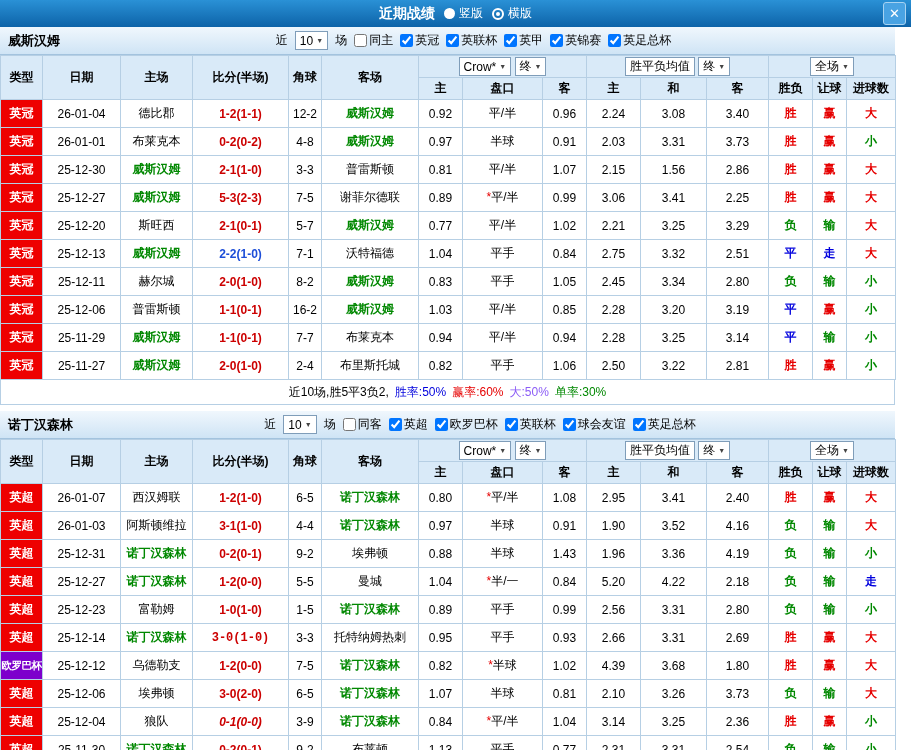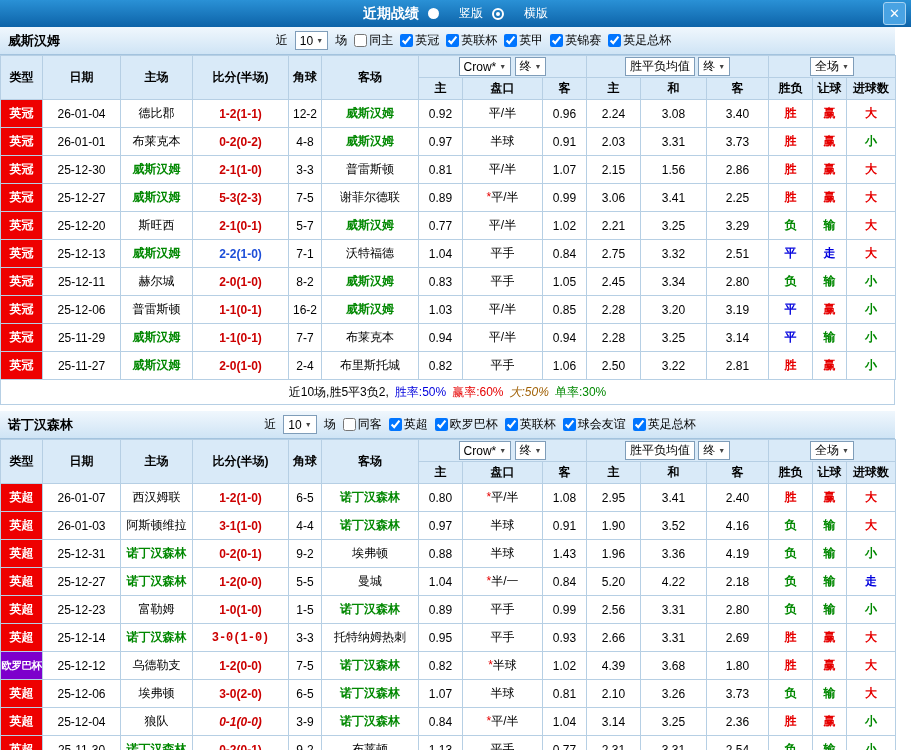--- a/index.html
+++ b/index.html
@@ -5,21 +5,21 @@
   * { margin:0; padding:0; box-sizing:border-box; }
   html,body { width:911px; height:750px; overflow:hidden; background:#fff;
     font-family:"Liberation Sans","DejaVu Sans",sans-serif; }
 
   
   .titlebar { height:27px; background:linear-gradient(#2a91d6,#0d63a8);
     position:relative; display:flex; align-items:center; }
   .title-cluster { position:absolute; left:0; right:0; display:flex;
     justify-content:center; align-items:center; gap:9px; color:#fff; }
   .dlg-title { font-weight:bold; font-size:14px; }
-  .radio-opt { display:inline-flex; align-items:center; gap:20px; font-size:12px;
+  .radio-opt { display:inline-flex; align-items:center; gap:4px; font-size:12px;
     color:#fff; cursor:pointer; }
   .radio { width:11px; height:11px; border-radius:50%; background:#fff; display:inline-block; }
   .radio.selected { background:transparent; border:2px solid #fff; width:12px; height:12px; position:relative; }
   .radio.selected::after { content:""; position:absolute; left:2px; top:2px;
     width:4px; height:4px; border-radius:50%; background:#fff; }
   .close-btn { position:absolute; right:5px; top:2px; width:23px; height:23px;
     background:#49a3e3; border:1px solid #a7d3f2; border-radius:3px; color:#fff;
     font-weight:bold; font-size:13px; display:flex; align-items:center;
     justify-content:center; cursor:pointer; }
 
@@ -347,21 +347,21 @@
           <td class="c-res" style="color: rgb(230, 0, 0);">赢</td>
           <td class="c-res" style="color: rgb(0, 136, 0);">小</td>
         </tr>
       </tbody>
   </table>
 
   <div class="summary">
       <span>近10场,胜5平3负2,</span>
       <span style="color: rgb(0, 0, 221);">胜率:50%</span>
       <span style="color: rgb(230, 0, 0);">赢率:60%</span>
-      <span style="color: #a16207; font-style: italic;">大:50%</span>
+      <span style="color: #8b5cf6;">大:50%</span>
       <span style="color: rgb(0, 136, 0);">单率:30%</span>
     </div>
 
   <div class="gap"></div>
 
   <div class="section-bar">
     <span class="team-name">诺丁汉森林</span>
     <div class="filters">
       <span>近</span>
       <span class="select-box">

